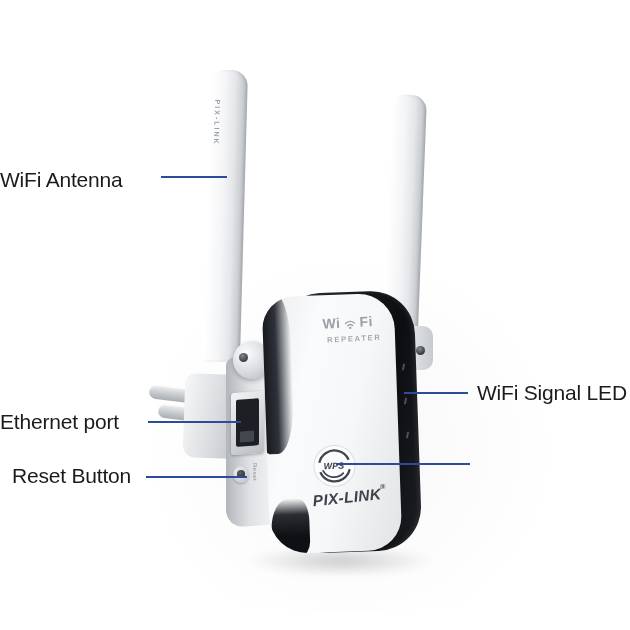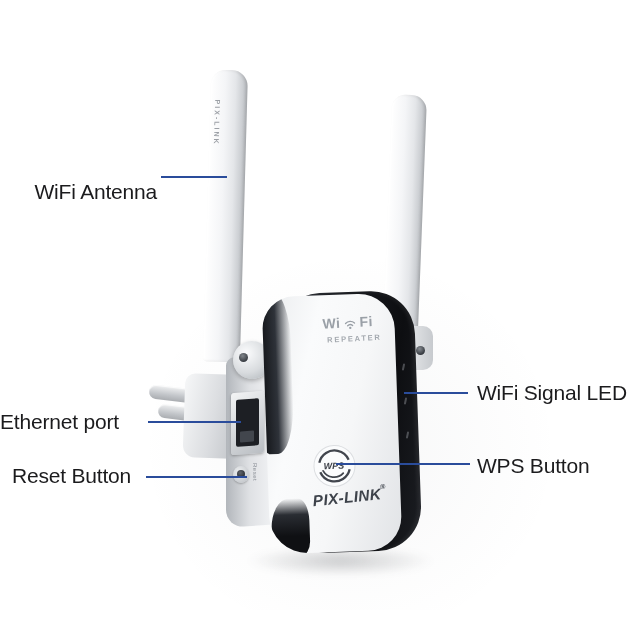--- a/index.html
+++ b/index.html
@@ -106,21 +106,21 @@
 
   
   .callout-line{position:absolute;height:2px;background:var(--line);z-index:30;}
   .line-antenna{left:161px;top:176px;width:66px;}
   .line-ethernet{left:148px;top:421px;width:93px;}
   .line-reset{left:146px;top:476px;width:101px;}
   .line-signal{left:404px;top:392px;width:64px;}
   .line-wps{left:336px;top:463px;width:134px;}
 
   .callout-label{position:absolute;font-size:21px;color:var(--label);letter-spacing:-0.2px;z-index:31;}
-  .label-antenna{left:0;top:180px;width:157px;text-align:right;}
+  .label-antenna{left:0;top:168px;width:157px;}
   .label-ethernet{left:0;top:410px;width:141px;text-align:left;}
   .label-reset{left:0;top:464px;width:143px;text-align:center;}
   .label-signal{left:477px;top:381px;}
   .label-wps{left:477px;top:454px;}
 </style>
 </head>
 <body>
 
 <div class="canvas">
 
@@ -190,15 +190,14 @@
   <div class="callout-line line-antenna"></div>
   <div class="callout-line line-ethernet"></div>
   <div class="callout-line line-reset"></div>
   <div class="callout-line line-signal"></div>
   <div class="callout-line line-wps"></div>
 
   <div class="callout-label label-antenna">WiFi Antenna</div>
   <div class="callout-label label-ethernet">Ethernet port</div>
   <div class="callout-label label-reset">Reset Button</div>
   <div class="callout-label label-signal">WiFi Signal LED</div>
-  <div class="callout-label label-wps">WPS Button</div>
 
 </div>
 
 </body></html>

